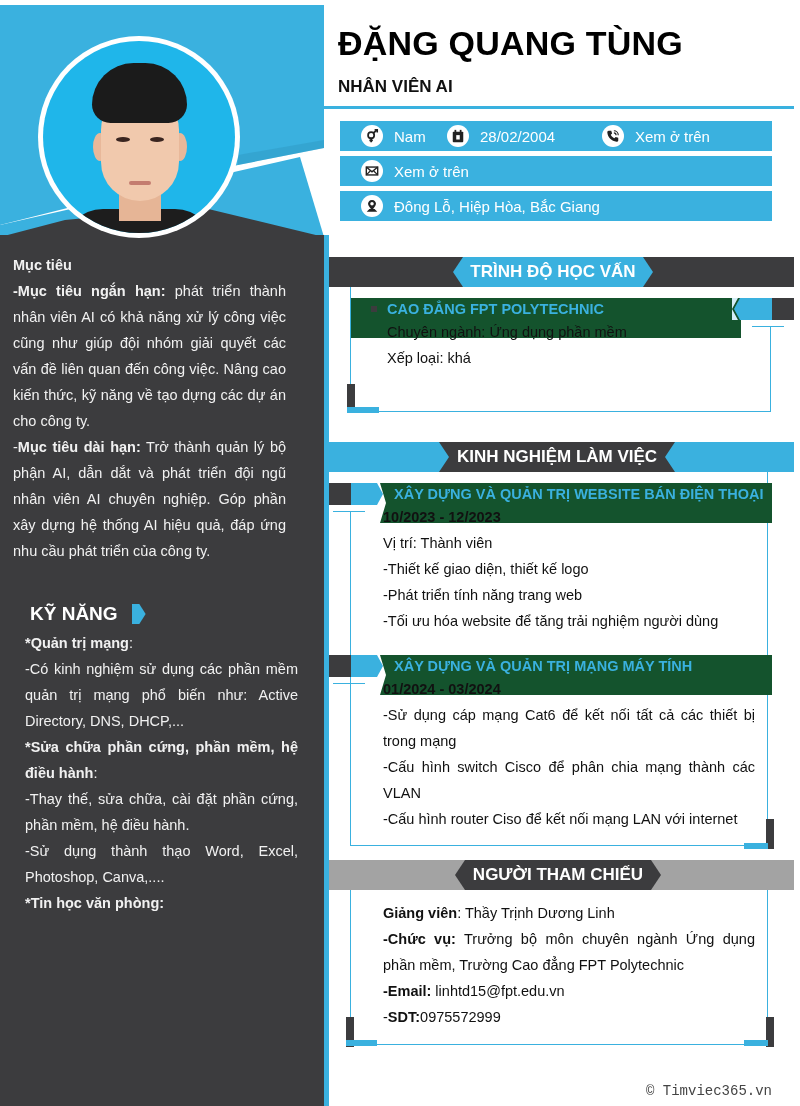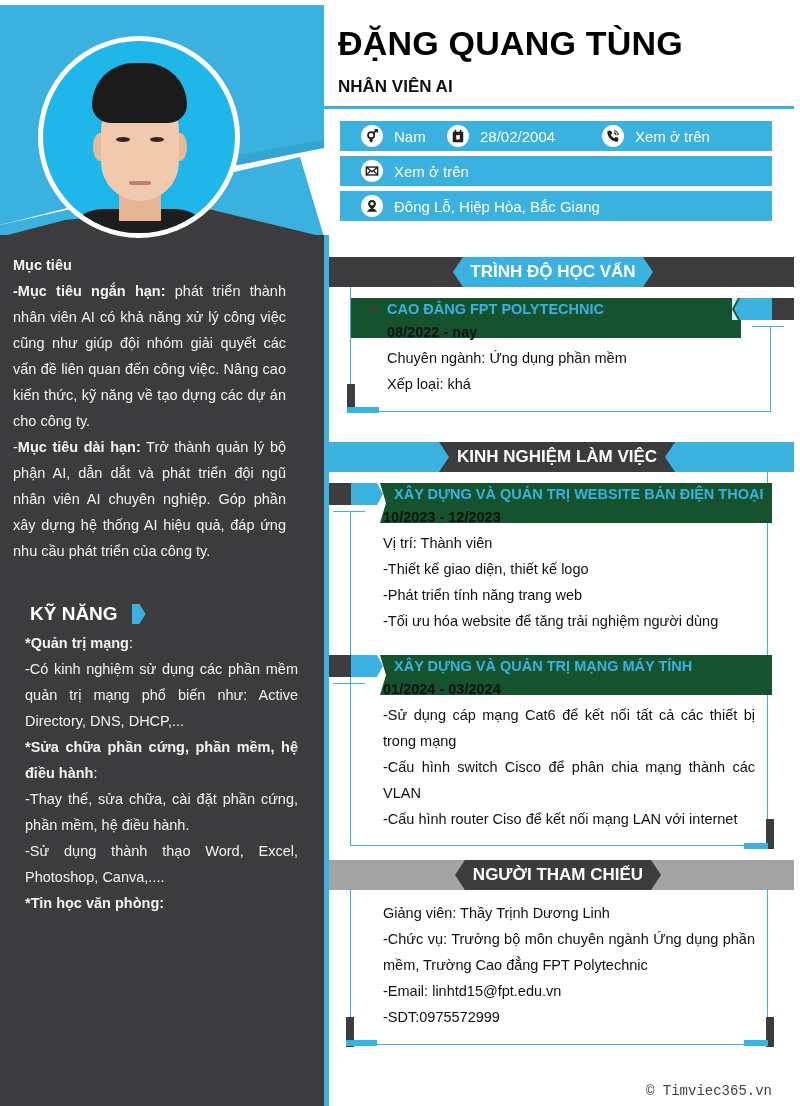--- a/index.html
+++ b/index.html
@@ -42,21 +42,21 @@
   .band { position: absolute; left: 329px; width: 465px; height: 30px; }
   .band-label { position: absolute; top: 0; height: 30px; line-height: 30px; color: #fff; font-weight: bold; font-size: 17px; text-align: center; }
 
   .box { position: absolute; border: 1px solid #3ab1df; border-top: none; }
   .tick-dark { position: absolute; background: #3c3c3e; }
   .tick-blue { position: absolute; background: #3ab1df; }
 
   .entry-head { position: absolute; height: 40px; line-height: 22px; background: #14532d; color: #3ab1df; font-weight: bold; font-size: 14.5px; }
   .entry-body { position: absolute; font-size: 14.5px; line-height: 26px; color: #111; text-align: justify; }
   .entry-body .date { font-weight: bold; }
-  .entry-body b { font-weight: normal; }
+  .entry-body b { font-weight: bold; }
 
   .footer { position: absolute; right: 28px; top: 1083px; font-family: "Liberation Mono", "DejaVu Sans Mono", monospace; font-size: 14px; color: #444; }
 </style>
 </head>
 <body>
 
 <div class="header-panel">
   <svg width="340" height="240" style="position:absolute;left:0;top:0">
     <polygon points="0,0 324,0 324,143 238,160 0,220" fill="#3ab1df"></polygon>
     <polygon points="238,160 324,143 324,135 238,150" fill="#2b8fb7" opacity="0.35"></polygon>
@@ -179,21 +179,20 @@
 <div class="entry-head" style="left:351px; top:298px; width:390px; padding-left:36px;">
   <span style="position:absolute; left:20px; top:8px; width:6px; height:6px; background:#3c3c3e;"></span>
   <span>CAO ĐẲNG FPT POLYTECHNIC</span>
 </div>
 <svg style="position:absolute; left:732px; top:298px;" width="62" height="22">
   <polygon points="8,0 40,0 40,22 8,22 2,11" fill="#3ab1df"></polygon>
   <polygon points="0,0 6,0 0,11 6,22 0,22" fill="#d5eef8"></polygon>
   <rect x="40" y="0" width="22" height="22" fill="#3c3c3e"></rect>
 </svg>
 <div class="entry-body" style="left:387px; top:319px; width:380px;">
-  <div class="date">08/2022 - nay</div>
   <div>Chuyên ngành: Ứng dụng phần mềm</div>
   <div>Xếp loại: khá</div>
 </div>
 
 <div class="band" style="top:442px; background:#3ab1df;">
   <div class="band-label" style="left:110px; width:236px; background:#3c3c3e; clip-path:polygon(0 0, 236px 0, 226px 50%, 236px 100%, 0 100%, 10px 50%);">KINH NGHIỆM LÀM VIỆC</div>
 </div>
 <div class="box" style="left:350px; top:472px; width:418px; height:374px; border-left:none;"></div>
 <div class="tick-blue" style="left:350px; top:511px; width:1px; height:335px;"></div>
 <div class="tick-blue" style="left:333px; top:511px; width:32px; height:1px;"></div>

